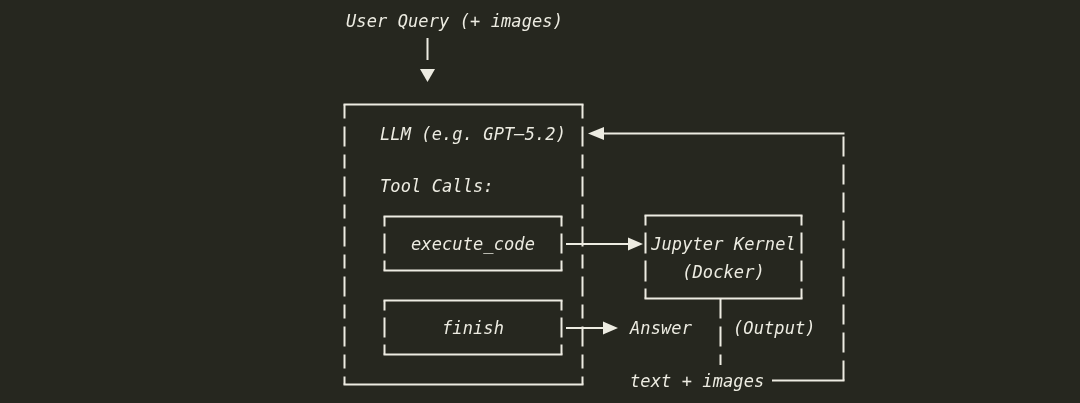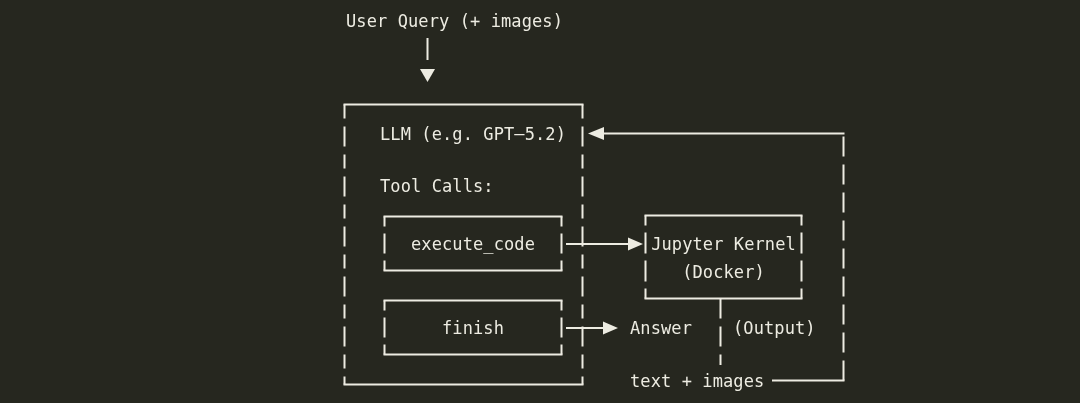--- a/index.html
+++ b/index.html
@@ -7,20 +7,21 @@
     --foreground:#edece2;
   }
   *{box-sizing:border-box;}
   html,body{margin:0;padding:0;background:var(--background);}
   .stage{
     position:relative;
     width:944px;height:403px;
     background:var(--background);
     overflow:hidden;
     font-family:"DejaVu Sans Mono", monospace;
+    font-style:italic;
   }
   svg{display:block;}
   .ln{stroke:var(--foreground);stroke-width:2;fill:none;}
   .dash-outer{stroke-dasharray:14 8 20 8;}
   .dash-row{stroke-dasharray:20 8;}
   .dash-row-off{stroke-dasharray:20 8;stroke-dashoffset:25;}
   .dash-small{stroke-dasharray:10 7 20 7 10 7;}
   .dash-kernel{stroke-dasharray:10 7 21 7 21 7 10 7;}
   .head{fill:var(--foreground);stroke:none;}
   .txt{

